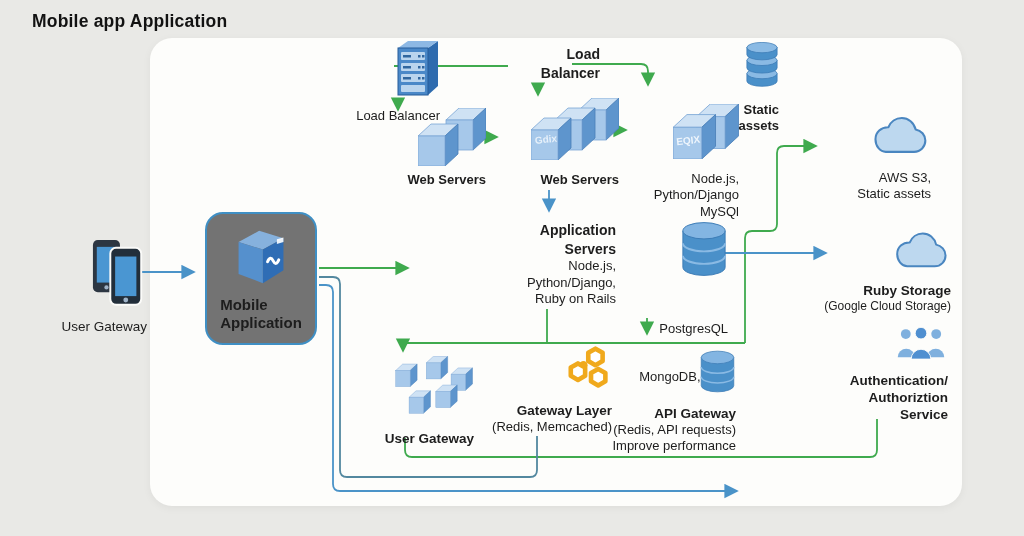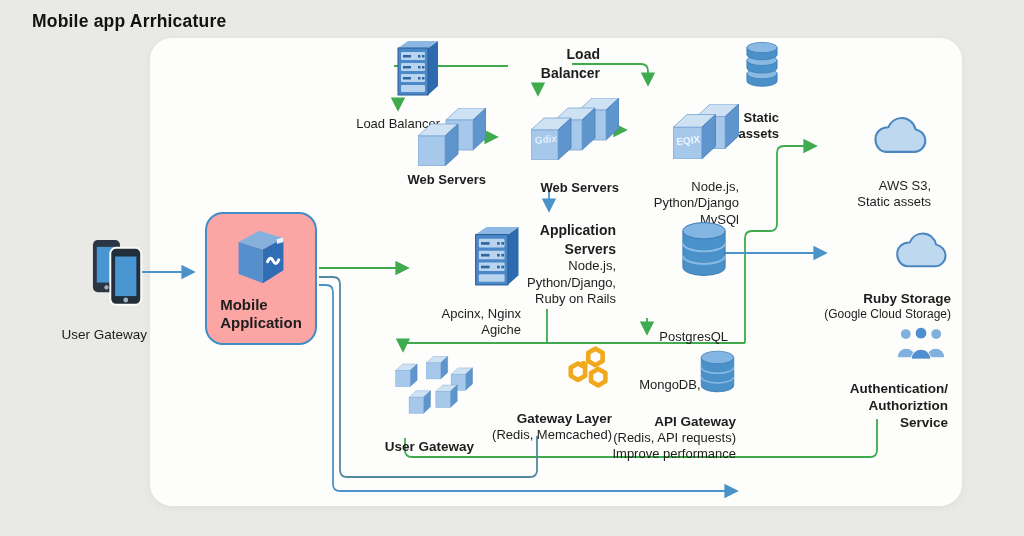--- a/index.html
+++ b/index.html
@@ -18,24 +18,24 @@
     position:absolute; left:32px; top:11px;
     font-size:17.5px; font-weight:bold; color:#121212; letter-spacing:.2px;
   }
   .node{
     position:absolute; display:flex; flex-direction:column; align-items:flex-end;
     text-align:center;
   }
   .lbl{font-size:13px; line-height:1.26; color:#1d1d1d; white-space:nowrap;}
   .b{font-weight:bold;}
   .h14{font-size:14px; line-height:1.33;}
-  .mt4{margin-top:20px;} .mt6{margin-top:6px;}
+  .mt4{margin-top:12px;} .mt6{margin-top:6px;}
   #mobile-box{
     position:absolute; left:205px; top:212px; width:112px; height:133px;
-    border:2px solid #3f8fc4; border-radius:18px; background:#fca5a5;
+    border:2px solid #3f8fc4; border-radius:18px; background:#737373;
     display:flex; flex-direction:column; align-items:center; justify-content:center;
     gap:6px; box-sizing:border-box;
   }
   #mobile-box .lbl{font-size:15px; line-height:1.2;}
   svg{display:block;}
   #lines{position:absolute; left:0; top:0; pointer-events:none;}
 </style>
 </head>
 <body>
 
@@ -77,21 +77,21 @@
         <ellipse cx="25" cy="10" rx="22" ry="8.5" fill="#83b5e2" stroke="#3b7ab5" stroke-width="1"></ellipse>
       </g>
       <g id="cloudg">
         <path d="M20 42 h30 c7 0 12 -5.5 12 -12 c0 -6 -4.5 -10.8 -10.3 -11.8 C50 11 44 6 37 6 c-6.5 0 -12 4 -14.2 9.8 C15 15.5 9 21 9 28.5 C9 36 14 42 20 42 z" fill="#bdd8ef" stroke="#4a86c0" stroke-width="2.2" stroke-linejoin="round"></path>
       </g>
     </defs>
   </svg>
 
   <div id="panel"></div>
 
-  <div id="title">Mobile app Arrhicature</div>
+  <div id="title">Mobile app Application</div>
 
   <svg id="lines" width="1024" height="536">
     <defs>
       <marker id="mg" markerWidth="9" markerHeight="9" refX="7" refY="4" orient="auto">
         <path d="M0,0 L8,4 L0,8 z" fill="#3faa4e"></path>
       </marker>
       <marker id="mb" markerWidth="9" markerHeight="9" refX="7" refY="4" orient="auto">
         <path d="M0,0 L8,4 L0,8 z" fill="#4a93c8"></path>
       </marker>
     </defs>
@@ -202,27 +202,20 @@
       <polygon points="7,17 33,25 33,61 7,51" fill="#5590cd"></polygon>
       <path d="M48 14 l7 -2 v5 l-7 2 z" fill="#ffffff" opacity="0.9"></path>
       <path d="M38,38 q3,-7 6,-1 q3,6 6,-1" stroke="#ffffff" stroke-width="3.2" fill="none" stroke-linecap="round"></path>
     </svg>
     <div>
       <div class="lbl b">Mobile</div>
       <div class="lbl b">Application</div>
     </div>
   </div>
 
-  <div class="node" style="left:381px; top:226px; width:140px;">
-    <svg width="50" height="60" viewBox="0 0 46 56">
-        <use href="#rackg"></use>
-      </svg>
-    <span class="lbl mt4">Apcinx, Nginx</span>
-    <span class="lbl">Agiche</span>
-  </div>
 
   <div class="node" style="left:476px; top:221px; width:140px;">
     <span class="lbl b h14">Application</span>
     <span class="lbl b h14">Servers</span>
     <span class="lbl">Node.js,</span>
     <span class="lbl">Python/Django,</span>
     <span class="lbl">Ruby on Rails</span>
   </div>
 
   <div class="node" style="left:588px; top:221px; width:140px;gap:32px;">

